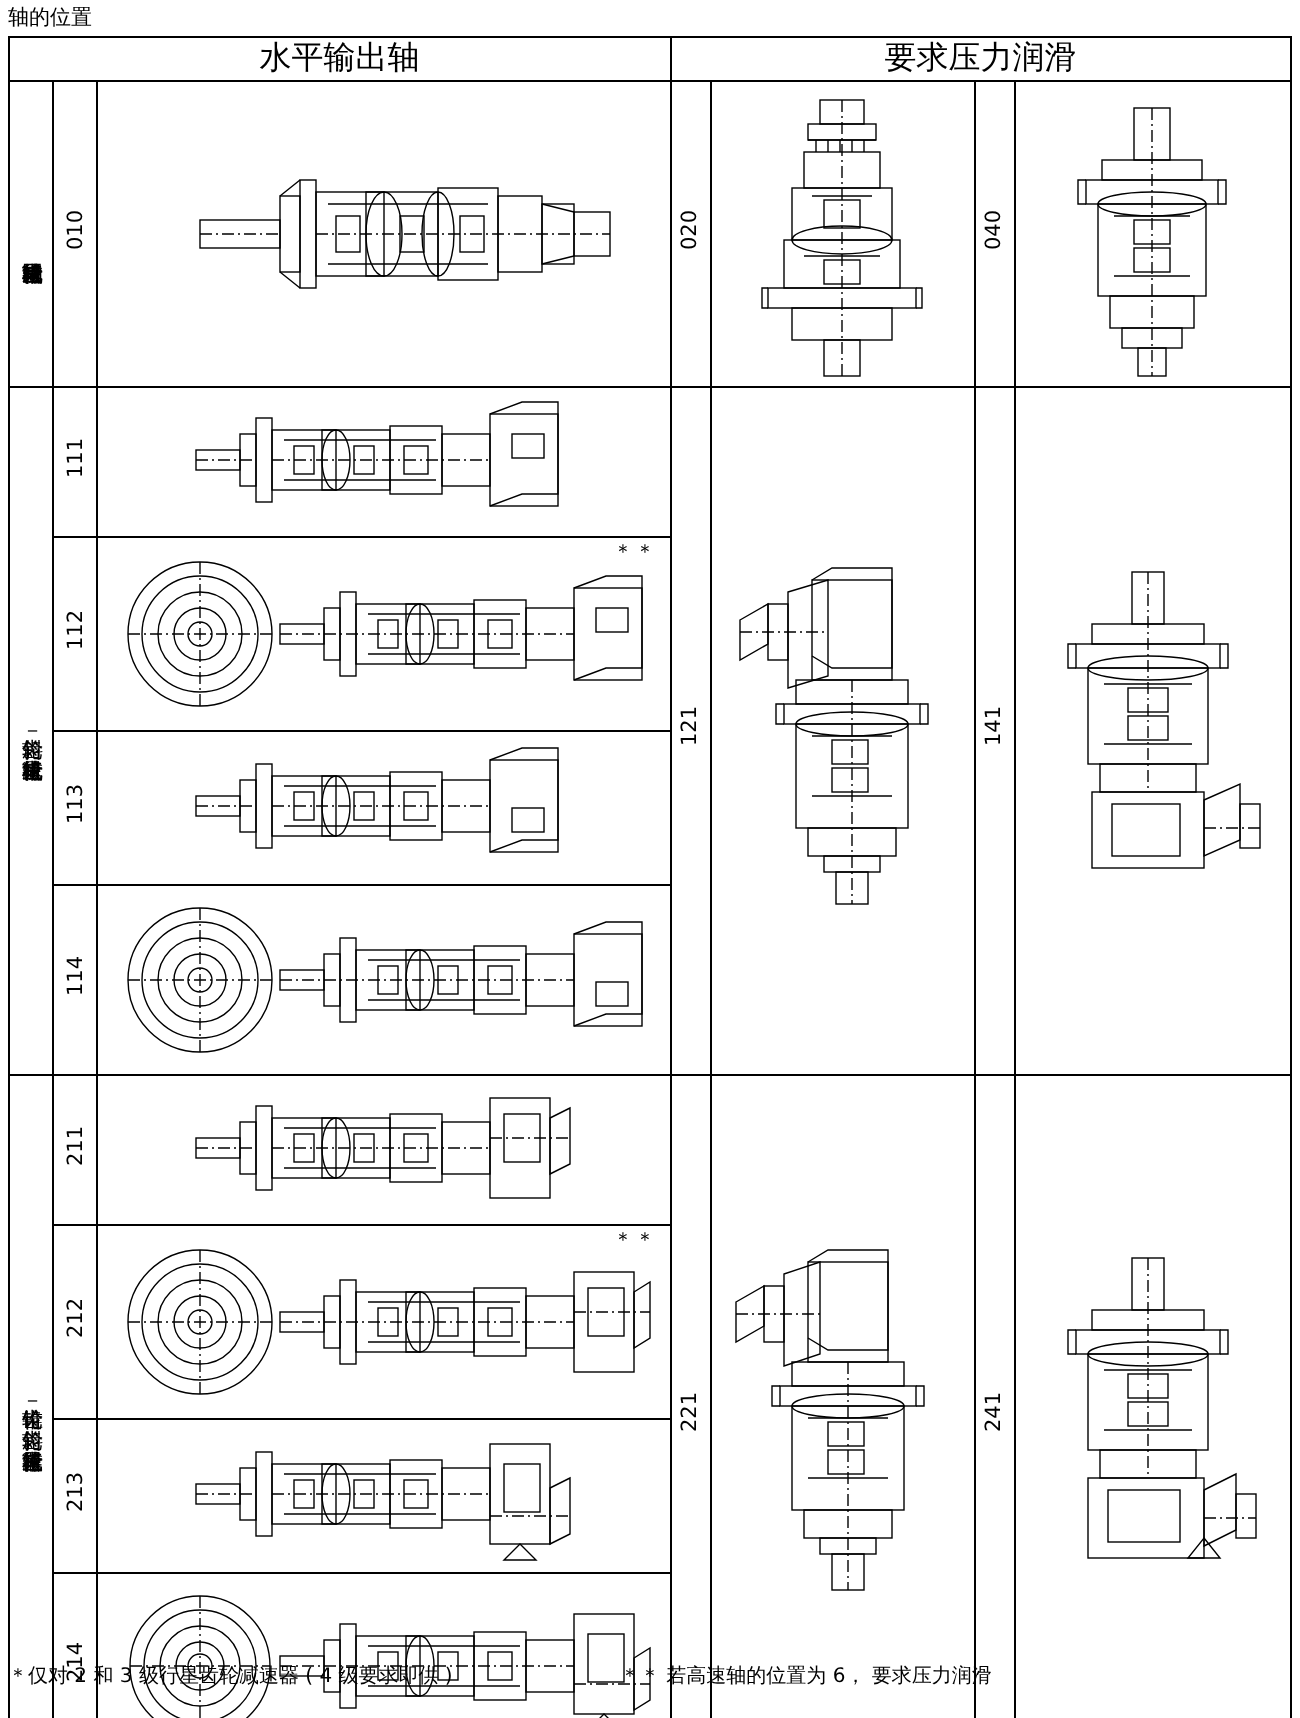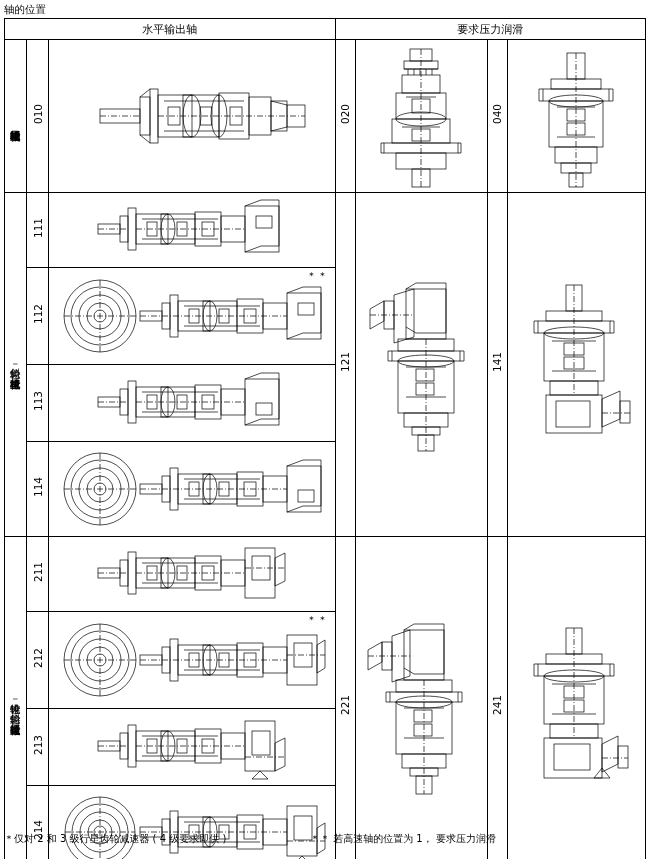--- a/index.html
+++ b/index.html
@@ -41,21 +41,21 @@
   }
   table.main td {
     border: 1px solid #000;
     padding: 0;
     vertical-align: middle;
     text-align: center;
     position: relative;
   }
   .hdr {
     height: 20px;
-    font-size: 11px;
+    font-size: 16px;
   }
   .vtext {
     writing-mode: vertical-rl;
     text-orientation: upright;
     white-space: nowrap;
     font-size: 10.5px;
     line-height: 1;
     letter-spacing: 0px;
     display: inline-block;
   }
@@ -597,16 +597,16 @@
             <rect x="236" y="26" width="18" height="24"></rect>
           </g>
         </svg>
       </td>
     </tr>
   </tbody>
     </table>
 
   <div class="footnotes">
     <span class="fn1">＊仅对 2 和 3 级行星齿轮减速器 ( 4 级要求即供 )</span>
-    <span class="fn2">＊＊ 若高速轴的位置为 1， 要求压力润滑</span>
+    <span class="fn2">＊＊ 若高速轴的位置为 6， 要求压力润滑</span>
   </div>
 
 </div>
 
 </body></html>

